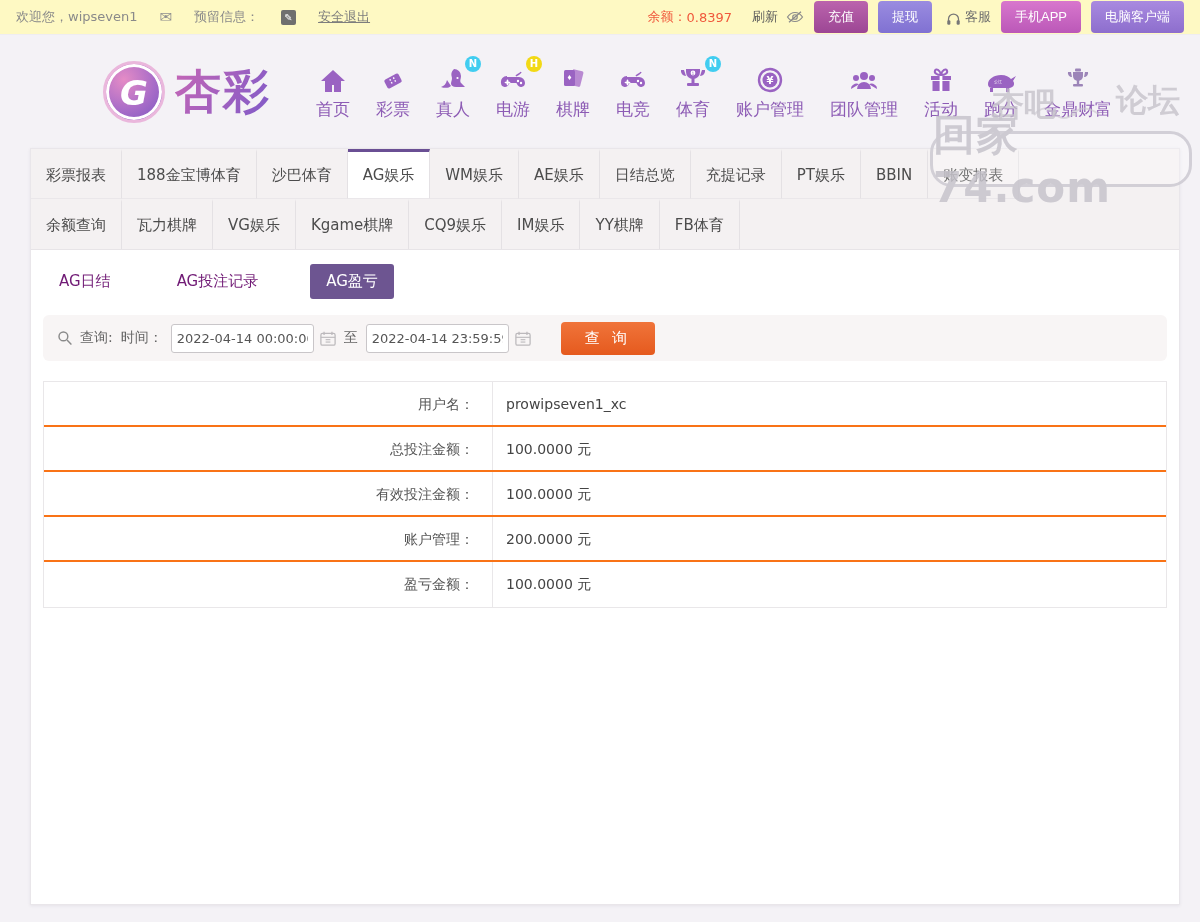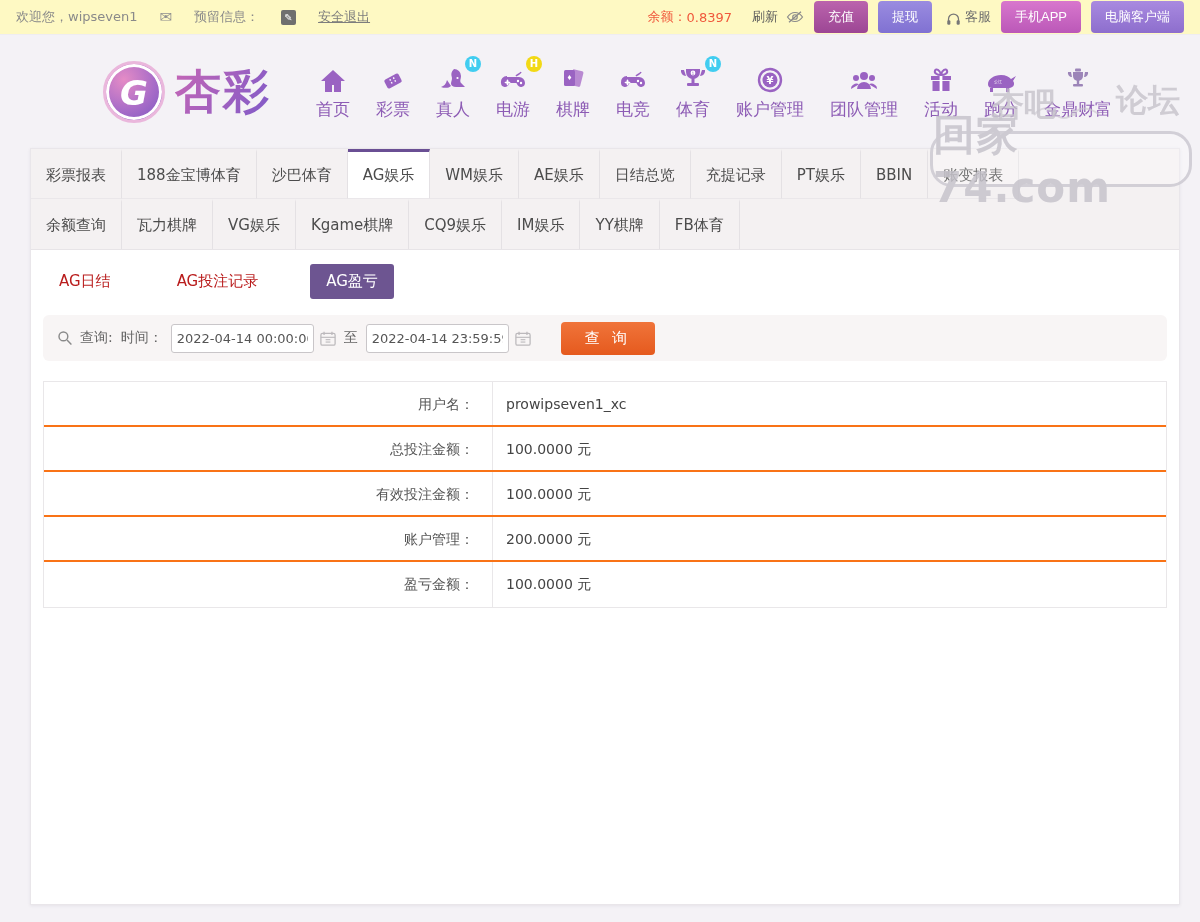--- a/index.html
+++ b/index.html
@@ -67,21 +67,21 @@
     background:#fff; border:1px solid #e9e6ea; box-shadow:0 1px 3px rgba(60,50,80,.08); }
   .tabrow { display:flex; background:#f4f1f2; }
   .tabrow.r1 .tab { border-bottom:1px solid #eae7ea; }
   .tab { padding:0 15px; line-height:47px; height:50px; font-size:15px; color:#4c4c4c;
     border-right:1px solid #e4e1e4; cursor:pointer; white-space:nowrap;
     border-top:3px solid transparent; }
   .tab.active { background:#fff; border-top:3px solid #6a4f94; border-bottom:1px solid #fff; }
   .tabrow.r2 { border-bottom:1px solid #e7e4e7; }
 
   .subtabs { display:flex; align-items:center; padding:14px 14px 10px; }
-  .subtab { font-size:15px; color:#b91c1c; margin-right:38px; padding:8px 14px; cursor:pointer;
+  .subtab { font-size:15px; color:#701a75; margin-right:38px; padding:8px 14px; cursor:pointer;
     border-radius:3px; }
   .subtab.active { background:#6d5591; color:#fff; margin-right:0; padding:8px 16px; }
 
   .querybar { margin:6px 12px 0; background:#f8f5f5; border-radius:6px; height:46px;
     display:flex; align-items:center; padding:0 14px; font-size:14px; color:#666; }
   .q-label { margin-right:8px; }
   .q-input { width:143px; height:29px; border:1px solid #c9c6c9; border-radius:3px;
     font-size:13px; color:#555; padding:0 5px; background:#fff;
     font-family:"DejaVu Sans","Liberation Sans",sans-serif; }
   .cal { margin:0 8px 0 6px; }

